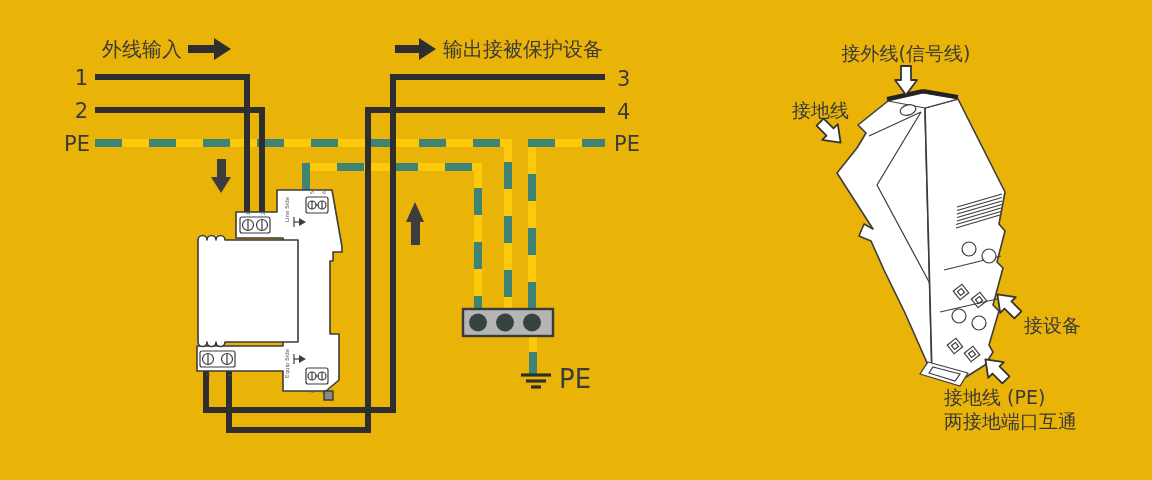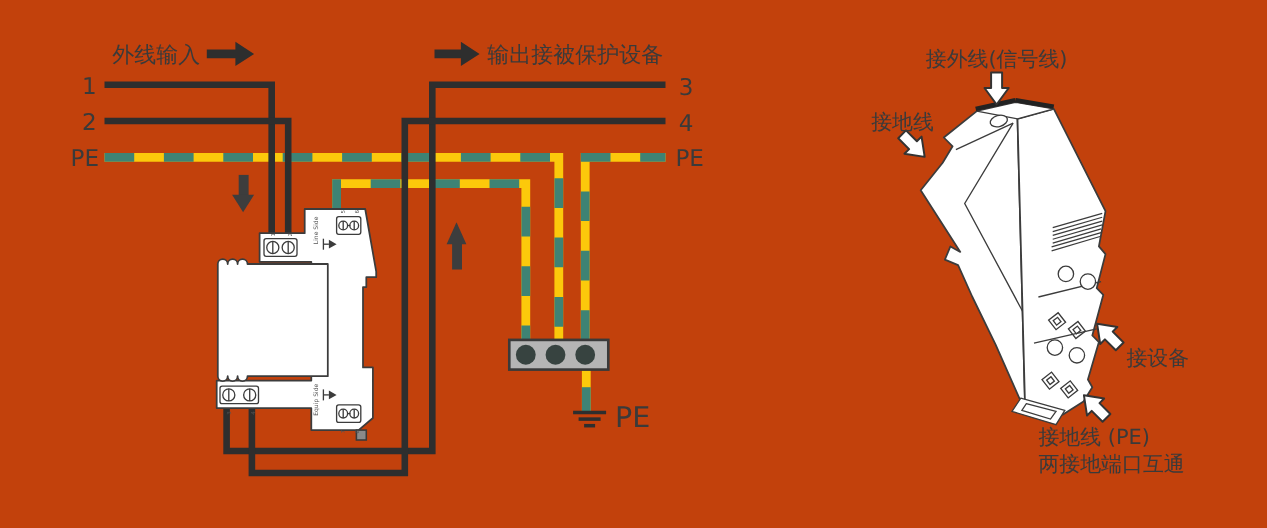--- a/index.html
+++ b/index.html
@@ -1,16 +1,16 @@
 <!DOCTYPE html>
 <html style="--pe-yellow: #FCC90B; --pe-green: #3E8374; --wire-black: #2E2E2E; --busbar: #B5B5B5; --outline: #3C3C3C; --text: #3A3A3A;"><head>
 <meta charset="utf-8">
 <style>
   html,body{margin:0;padding:0;background:#ffffff;}
-  #stage{position:relative;width:1152px;height:480px;background:#c2410c;overflow:hidden;
+  #stage{position:relative;width:1152px;height:480px;background:#eab308;overflow:hidden;
          font-family:"DejaVu Sans","Liberation Sans",sans-serif;}
   svg{position:absolute;left:0;top:0;}
   text{fill:var(--text,#3a3a3a);}
   .cjk{font-size:20px;}
   .cjk-s{font-size:19px;}
   .term{font-size:21px;}
   .pe-big{font-size:26px;}
   .tiny{font-size:5.5px;fill:#555;}
   .micro{font-size:5px;fill:#555;}
   .pe-base{stroke:var(--pe-yellow,#FCC90B);stroke-width:8;fill:none;}

